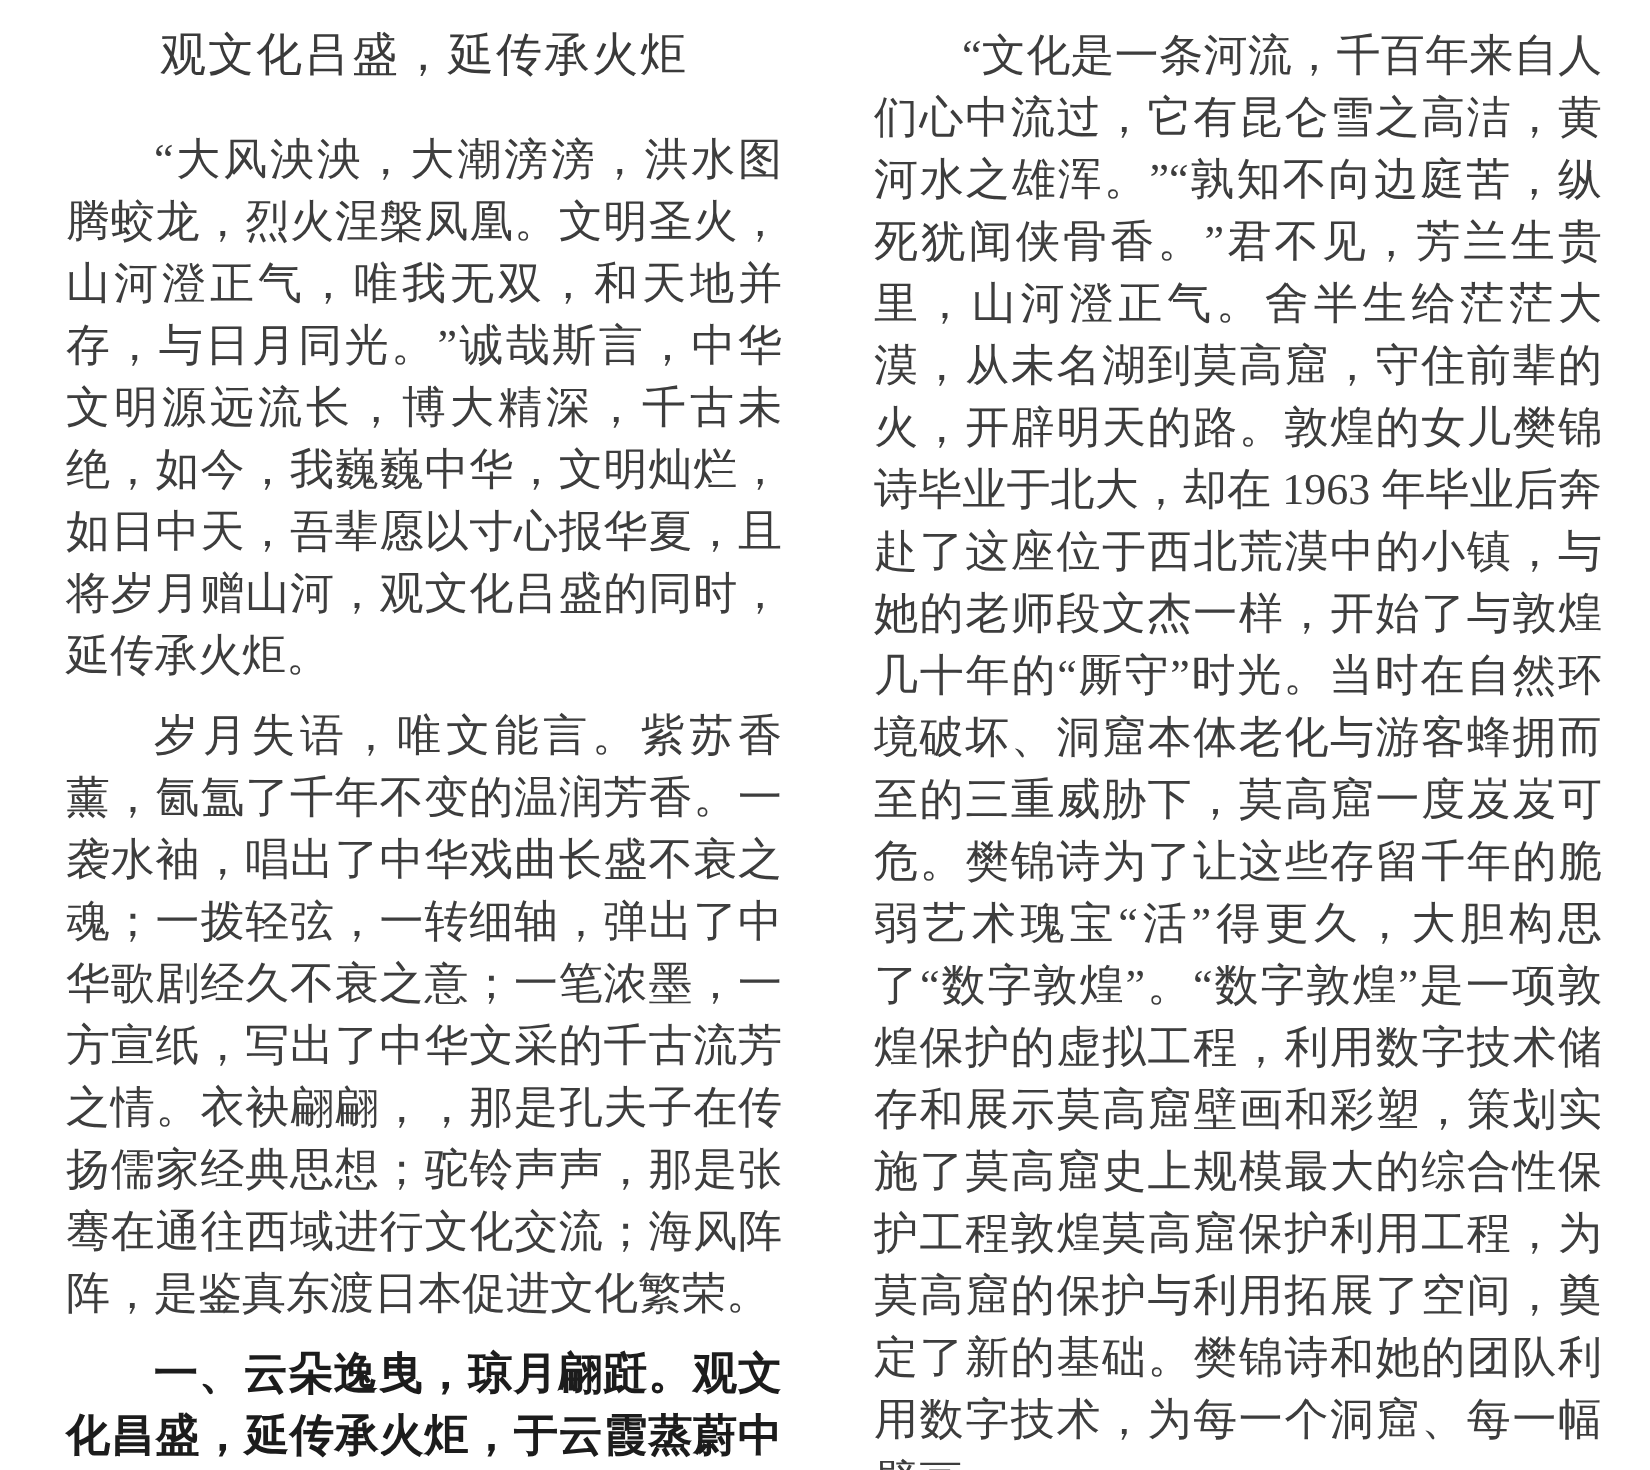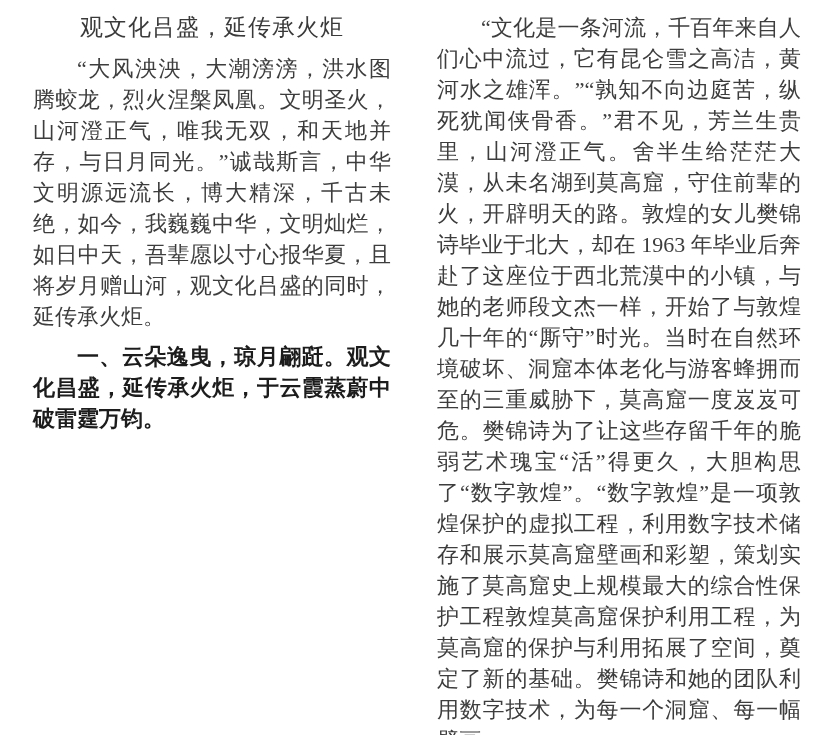--- a/index.html
+++ b/index.html
@@ -25,21 +25,21 @@
   }
   .col-right {
     left: 437px;
     width: 364px;
   }
   .essay-title {
     font-size: 23px;
     line-height: 31px;
     text-align: center;
     color: #3a3a3a;
-    margin: 0 0 10px 0;
+    margin: 0 0 21px 0;
     letter-spacing: 1px;
   }
   p.para {
     font-size: 22px;
     line-height: 31px;
     text-align: justify;
     text-justify: inter-ideograph;
     text-indent: 2em;
     margin: 0 0 9px 0;
     color: #3d3d3d;
@@ -54,20 +54,21 @@
   }
 </style>
 </head>
 <body>
 
 <div class="page">
 
   <div class="col col-left">
     <div class="essay-title">观文化吕盛，延传承火炬</div>
     <p class="para">“大风泱泱，大潮滂滂，洪水图腾蛟龙，烈火涅槃凤凰。文明圣火，山河澄正气，唯我无双，和天地并存，与日月同光。”诚哉斯言，中华文明源远流长，博大精深，千古未绝，如今，我巍巍中华，文明灿烂，如日中天，吾辈愿以寸心报华夏，且将岁月赠山河，观文化吕盛的同时，延传承火炬。</p>
+    <p class="para">岁月失语，唯文能言。紫苏香薰，氤氲了千年不变的温润芳香。一袭水袖，唱出了中华戏曲长盛不衰之魂；一拨轻弦，一转细轴，弹出了中华歌剧经久不衰之意；一笔浓墨，一方宣纸，写出了中华文采的千古流芳之情。衣袂翩翩，，那是孔夫子在传扬儒家经典思想；驼铃声声，那是张骞在通往西域进行文化交流；海风阵阵，是鉴真东渡日本促进文化繁荣。</p>
     <p class="para bold-heading">一、云朵逸曳，琼月翩跹。观文化昌盛，延传承火炬，于云霞蒸蔚中破雷霆万钧。</p>
   </div>
 
   <div class="col col-right">
     <p class="para">“文化是一条河流，千百年来自人们心中流过，它有昆仑雪之高洁，黄河水之雄浑。”“孰知不向边庭苦，纵死犹闻侠骨香。”君不见，芳兰生贵里，山河澄正气。舍半生给茫茫大漠，从未名湖到莫高窟，守住前辈的火，开辟明天的路。敦煌的女儿樊锦诗毕业于北大，却在 1963 年毕业后奔赴了这座位于西北荒漠中的小镇，与她的老师段文杰一样，开始了与敦煌几十年的“厮守”时光。当时在自然环境破坏、洞窟本体老化与游客蜂拥而至的三重威胁下，莫高窟一度岌岌可危。樊锦诗为了让这些存留千年的脆弱艺术瑰宝“活”得更久，大胆构思了“数字敦煌”。“数字敦煌”是一项敦煌保护的虚拟工程，利用数字技术储存和展示莫高窟壁画和彩塑，策划实施了莫高窟史上规模最大的综合性保护工程敦煌莫高窟保护利用工程，为莫高窟的保护与利用拓展了空间，奠定了新的基础。樊锦诗和她的团队利用数字技术，为每一个洞窟、每一幅壁画、</p>
   </div>
 
 </div>
 
 </body></html>

